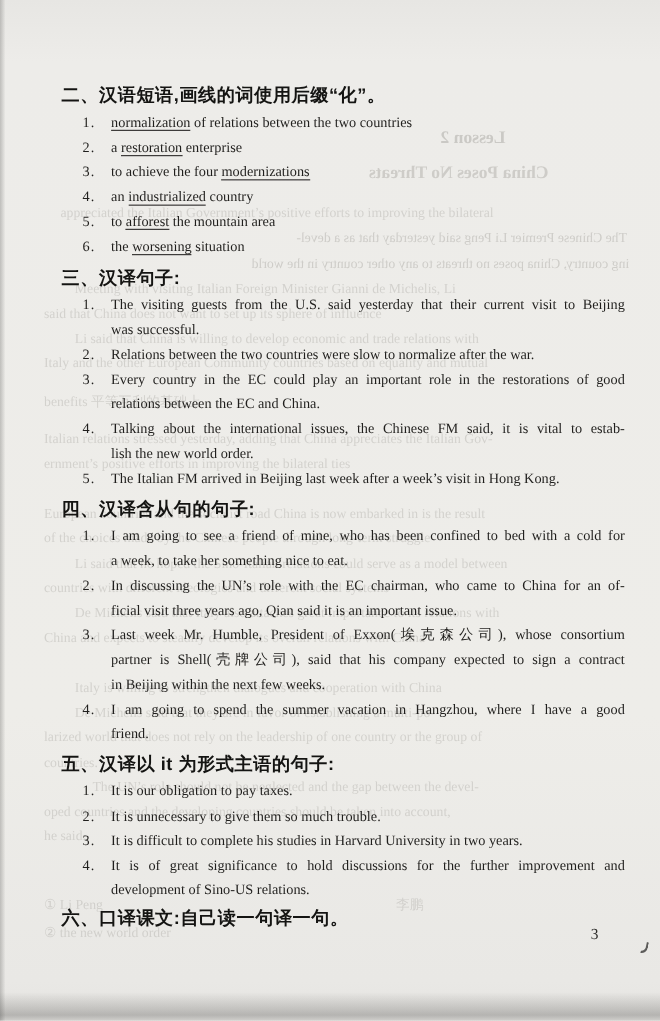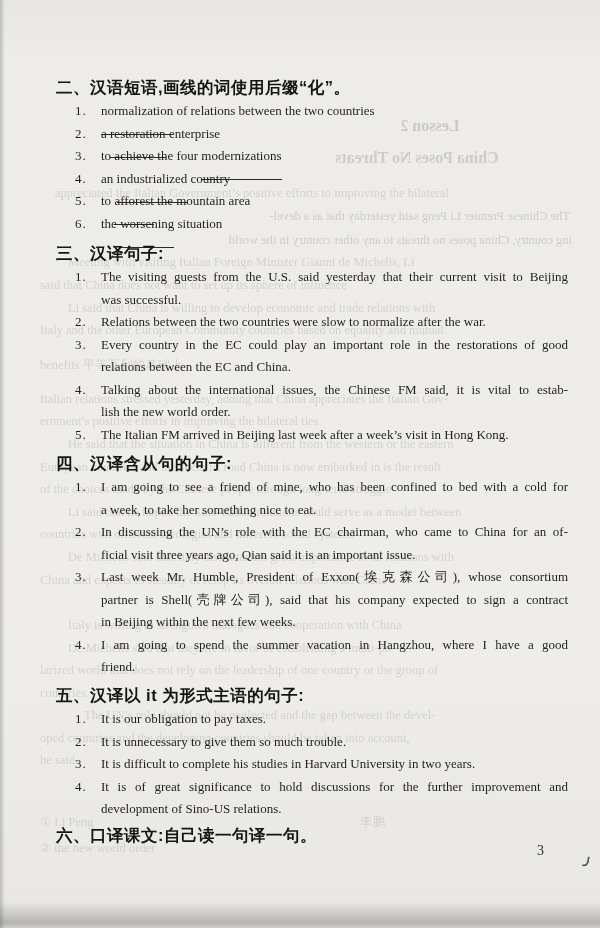--- a/index.html
+++ b/index.html
@@ -53,21 +53,21 @@
     letter-spacing:.5px;color:#141412;
     white-space:nowrap;
     margin-left:16px;
   }
   .items{margin-left:35px;margin-top:2px;}
   .item{
     position:relative;padding-left:26px;
     font-size:13px;line-height:22.5px;color:#201f1d;
   }
   .num{position:absolute;left:0;top:0;letter-spacing:1px;}
-  .u{border-bottom:1px solid #2b2a28;padding-bottom:16px;}
+  .u{border-bottom:1px solid #2b2a28;padding-bottom:0;}
   .ln{min-height:22.5px;}
   .ln.j{text-align:justify;text-align-last:justify;}
   .ln.l{text-align:left;}
   .page-num{
     position:absolute;left:537px;top:843px;
     font-size:14px;color:#2e2d2b;z-index:3;
     font-family:"Liberation Serif", serif;
   }
 </style>
 </head>
@@ -81,21 +81,20 @@
       <div class="st" style="top: 183px; left: 55px; width: 515px;">appreciated the Italian Government’s positive efforts to improving the bilateral</div>
       <div class="st mir" style="top: 206px; left: 235px; width: 335px; opacity: 0.45;">The Chinese Premier Li Peng said yesterday that as a devel-</div>
       <div class="st mir" style="top: 230px; left: 40px; width: 532px; opacity: 0.45;">ing country, China poses no threats to any other country in the world</div>
       <div class="st" style="top: 252px; left: 68px; width: 500px;">Meeting with visiting Italian Foreign Minister Gianni de Michelis, Li</div>
       <div class="st" style="top: 275px; left: 40px; width: 530px;">said that China does not want to set up its sphere of influence</div>
       <div class="st" style="top: 298px; left: 68px; width: 500px;">Li said that China is willing to develop economic and trade relations with</div>
       <div class="st" style="top: 320px; left: 40px; width: 530px;">Italy and the other European Community countries based on equality and mutual</div>
       <div class="st" style="top: 343px; left: 40px; width: 530px; margin-top: 12px;">benefits 平等互利的基础上</div>
       <div class="st" style="top: 389px; left: 40px; width: 530px;">Italian relations stressed yesterday, adding that China appreciates the Italian Gov-</div>
       <div class="st" style="top: 411px; left: 40px; width: 530px;">ernment’s positive efforts in improving the bilateral ties</div>
-      <div class="st" style="top: 434px; left: 68px; width: 500px;">He said that the situation in China is different from the western or the eastern</div>
       <div class="st" style="top: 457px; left: 40px; width: 530px;">European countries and the socialist road China is now embarked in is the result</div>
       <div class="st" style="top: 479px; left: 40px; width: 530px;">of the choices made by the Chinese people through long-term struggle</div>
       <div class="st" style="top: 502px; left: 68px; width: 500px;">Li said that he hoped the Sino-Italian relations could serve as a model between</div>
       <div class="st" style="top: 524px; left: 40px; width: 530px;">countries with different ideologies and different social systems</div>
       <div class="st" style="top: 547px; left: 68px; width: 500px;">De Michelis said that Italy also attaches great importance to its relations with</div>
       <div class="st" style="top: 570px; left: 40px; width: 530px;">China and expects to steadily develop its overall relations with China</div>
       <div class="st" style="top: 615px; left: 68px; width: 500px;">Italy is willing to strengthen dialogues and cooperation with China</div>
       <div class="st" style="top: 638px; left: 68px; width: 500px;">De Michelis said that they are in favor of establishing a multi-po-</div>
       <div class="st" style="top: 660px; left: 40px; width: 530px;">larized world that does not rely on the leadership of one country or the group of</div>
       <div class="st" style="top: 683px; left: 40px; width: 530px;">countries.</div>

